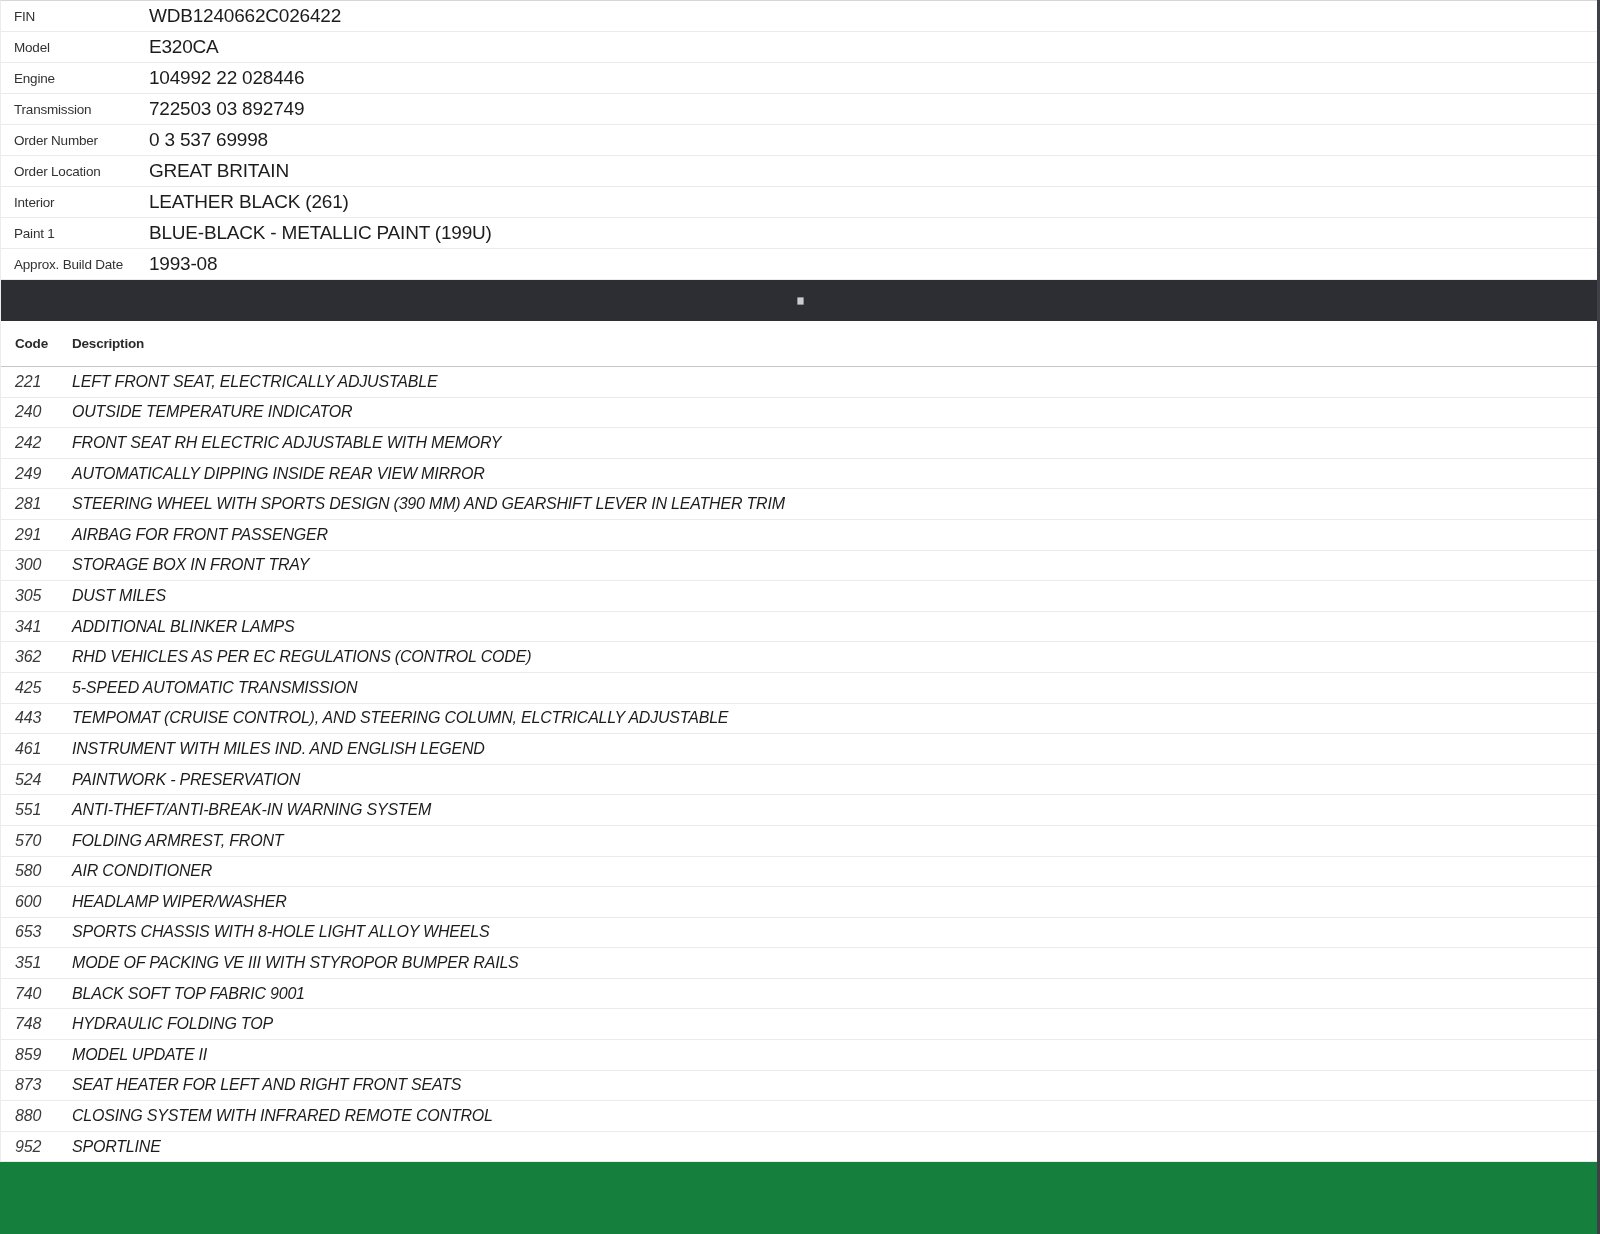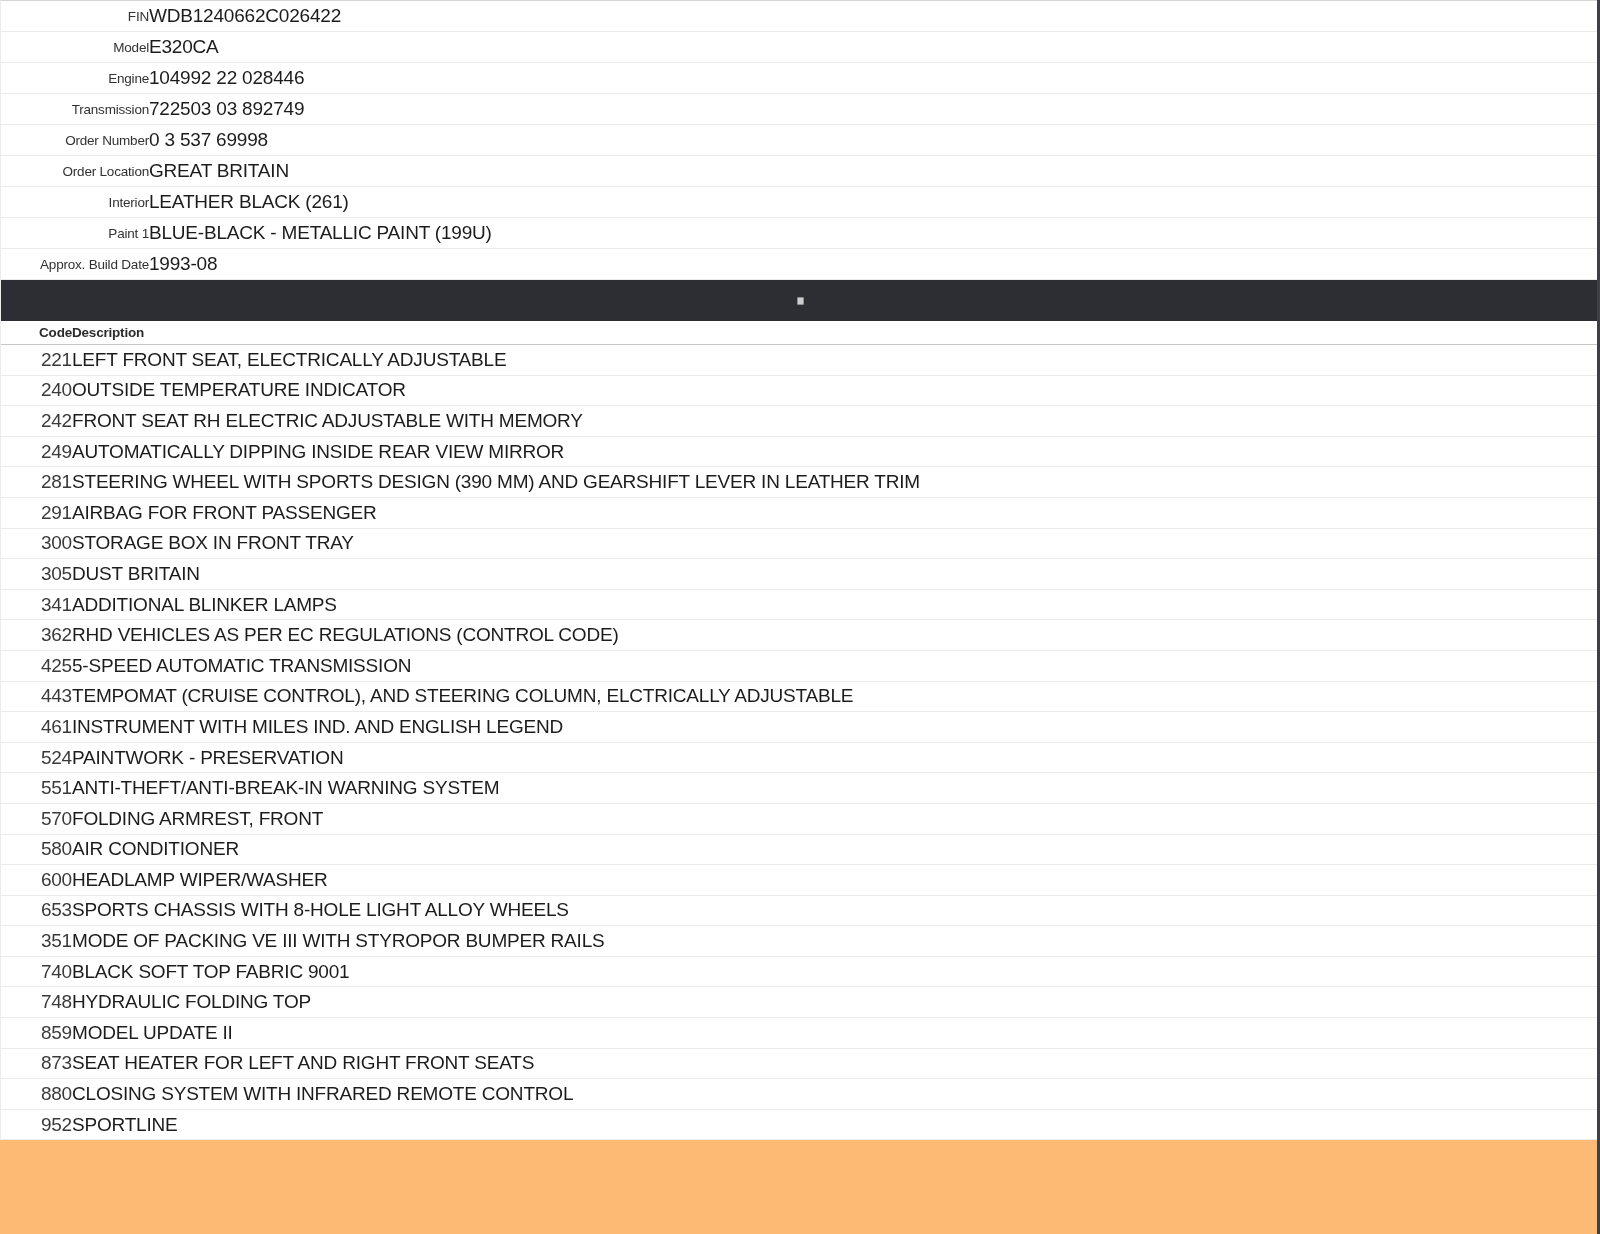--- a/index.html
+++ b/index.html
@@ -6,23 +6,22 @@
     margin: 0;
     padding: 0;
     background: #ffffff;
     font-family: "Liberation Sans", "DejaVu Sans", sans-serif;
     color: #222222;
   }
   .page {
     position: relative;
     width: 1600px;
     height: 1234px;
-    background: #fdba74;
+    background: #15803d;
     overflow: hidden;
-    text-align: right;
   }
   .content {
     position: absolute;
     top: 0; left: 0; right: 0;
     border-top: 1px solid #d6d6d6;
     border-left: 1px solid #ececec;
   }
   
   .kv-row {
     display: flex;
@@ -58,38 +57,39 @@
     height: 8px;
     box-sizing: border-box;
     background: #caccce;
     border: 1px solid #8e9093;
     border-radius: 1px;
   }
   
   .codes-header {
     display: flex;
     align-items: center;
-    height: 24px;
+    height: 46px;
     box-sizing: border-box;
     border-bottom: 1px solid #c6c6c6;
     font-size: 13.5px;
     letter-spacing: -0.2px;
     font-weight: 700;
     color: #2b2b2b;
     background: #ffffff;
   }
   .codes-row {
     display: flex;
     align-items: center;
     height: 30.6px;
     box-sizing: border-box;
     border-bottom: 1px solid #ebebeb;
-    font-size: 19px;
+    font-size: 16px;
     letter-spacing: -0.2px;
     background: #ffffff;
+    font-style: italic;
   }
   .col-code {
     width: 57px;
     padding-left: 14px;
     flex: 0 0 auto;
   }
   .codes-row .col-code { color: #3a3a3a; }
   .col-desc { color: #1c1c1c; }
   .codes-header .col-desc { color: #2b2b2b; }
   
@@ -197,21 +197,21 @@
             <span class="col-desc">AIRBAG FOR FRONT PASSENGER</span>
           </div>
 
           <div class="codes-row">
             <span class="col-code">300</span>
             <span class="col-desc">STORAGE BOX IN FRONT TRAY</span>
           </div>
 
           <div class="codes-row">
             <span class="col-code">305</span>
-            <span class="col-desc">DUST BRITAIN</span>
+            <span class="col-desc">DUST MILES</span>
           </div>
 
           <div class="codes-row">
             <span class="col-code">341</span>
             <span class="col-desc">ADDITIONAL BLINKER LAMPS</span>
           </div>
 
           <div class="codes-row">
             <span class="col-code">362</span>
             <span class="col-desc">RHD VEHICLES AS PER EC REGULATIONS (CONTROL CODE)</span>

